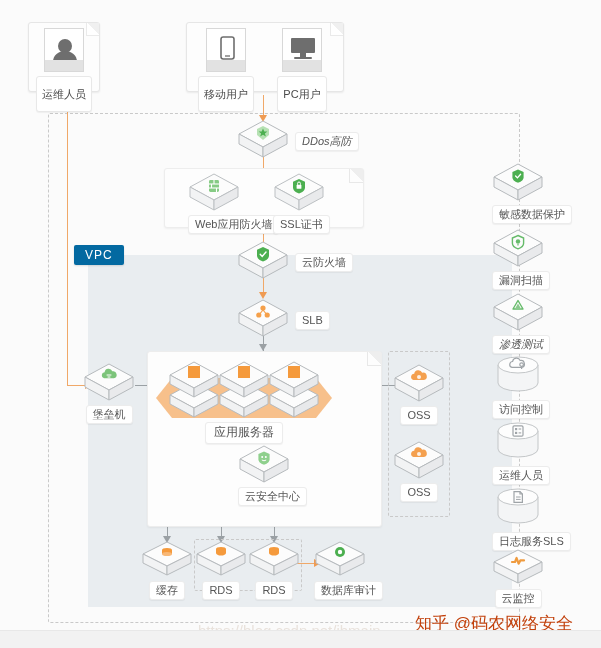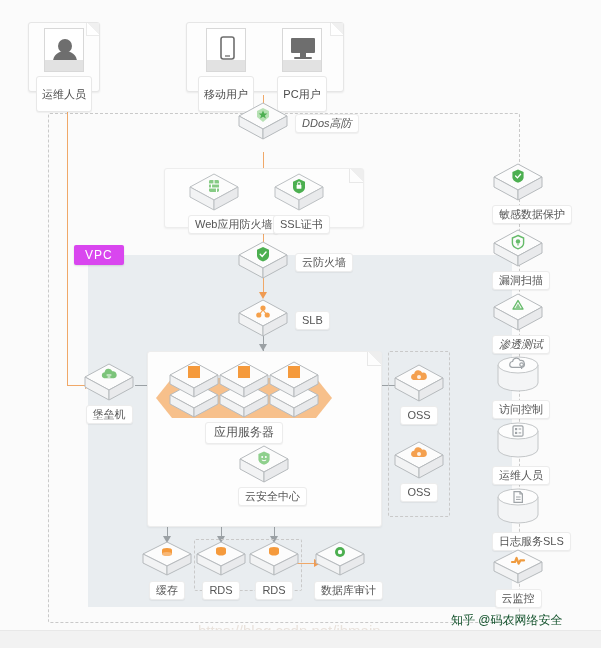--- a/index.html
+++ b/index.html
@@ -65,21 +65,21 @@
     position:absolute;
     border:1px dashed #c9c9c9;
     border-radius:2px;
   }
   .vpc-region {
     position:absolute;
     background:#e9edf0;
   }
   .vpc-tag {
     position:absolute;
-    background:#d946ef;
+    background:#0369a1;
     color:#ffffff;
     font-size:12px;
     letter-spacing:1px;
     padding:3px 11px;
     border-radius:2px;
     box-shadow:0 1px 2px rgba(0,0,0,0.12);
   }
   .white-box {
     position:absolute;
     background:#fdfdfd;
@@ -139,25 +139,24 @@
     border-bottom:4px solid transparent;
   }
   .ad-gray { border-top:7px solid #9aa0a4; }
   .ad-orange { border-top:7px solid #ef9b53; }
   .ar-gray { border-left:7px solid #9aa0a4; }
   .ar-orange { border-left:7px solid #ef9b53; }
 
   
   .watermark {
     position:absolute;
-    color:#14532d;
-    font-size:12px;
+    color:#c2410c;
+    font-size:17px;
     white-space:nowrap;
     user-select:none;
-    margin-left:36px;
   }
   .watermark2 {
     position:absolute;
     color:#e9e2dc;
     font-size:15px;
     white-space:nowrap;
     user-select:none;
   }
   .bottombar {
     position:absolute;
@@ -244,21 +243,21 @@
       <svg width="40" height="44" viewBox="0 0 40 44">
         <rect x="8" y="9" width="24" height="15" rx="1" fill="#6e6e6e"></rect>
         <rect x="17" y="24" width="6" height="4" fill="#6e6e6e"></rect>
         <rect x="11" y="28" width="18" height="2" rx="1" fill="#6e6e6e"></rect>
       </svg>
       <div class="base"></div>
     </div>
     <div class="actor-label">PC用户</div>
   </div>
 
-  <div class="node" style="left:237px; top:101px; width:52px;font-style:italic;">
+  <div class="node" style="left:237px; top:119px; width:52px;font-style:italic;">
     <svg class="cubesvg" width="52" height="40" viewBox="0 0 52 40">
       <polygon points="26,2 50,15 26,28 2,15" fill="#fcfcfc" stroke="#b6babd" stroke-width="1"></polygon>
       <polygon points="2,15 26,28 26,38 2,25" fill="#f2f3f4" stroke="#b6babd" stroke-width="1"></polygon>
       <polygon points="50,15 26,28 26,38 50,25" fill="#e9eaec" stroke="#b6babd" stroke-width="1"></polygon>
       <g transform="translate(26,14)">
         <path d="M0,-7 L6,-4 L6,2 L0,7 L-6,2 L-6,-4 Z" fill="#9fd89b" opacity="0.75"></path>
         <path d="M0,-4.5 L1.3,-1.5 L4.4,-1.5 L1.9,0.5 L2.9,3.6 L0,1.8 L-2.9,3.6 L-1.9,0.5 L-4.4,-1.5 L-1.3,-1.5 Z" fill="#4caf50"></path>
       </g>
     </svg>
     <div class="node-label side">DDos高防</div>

